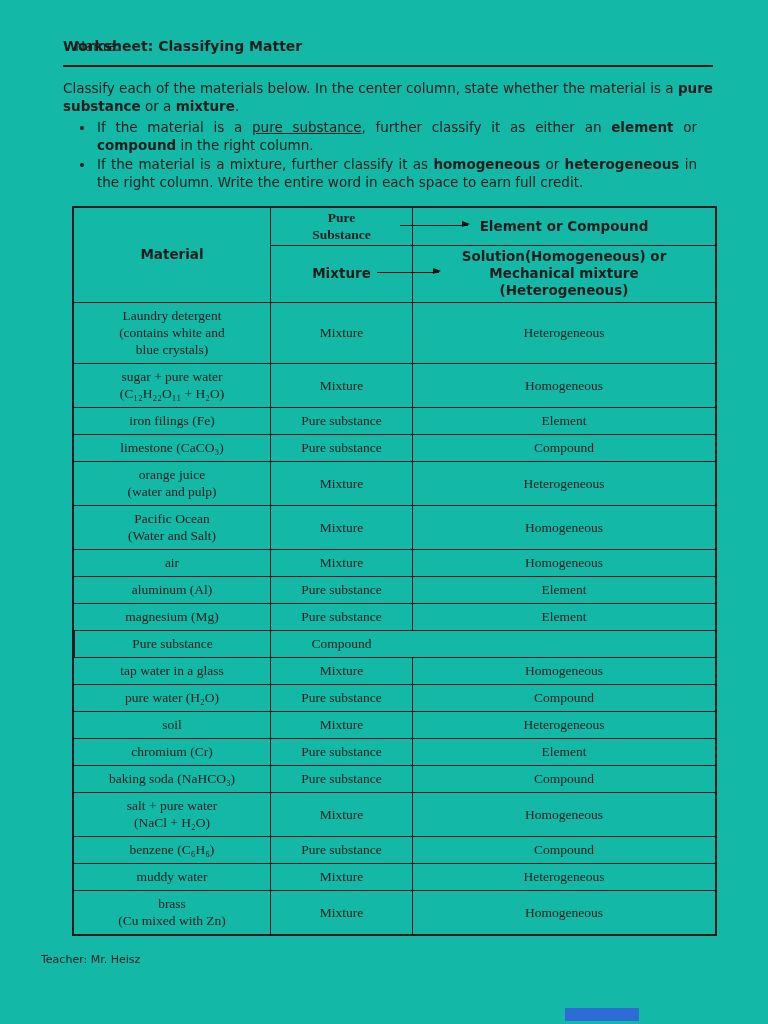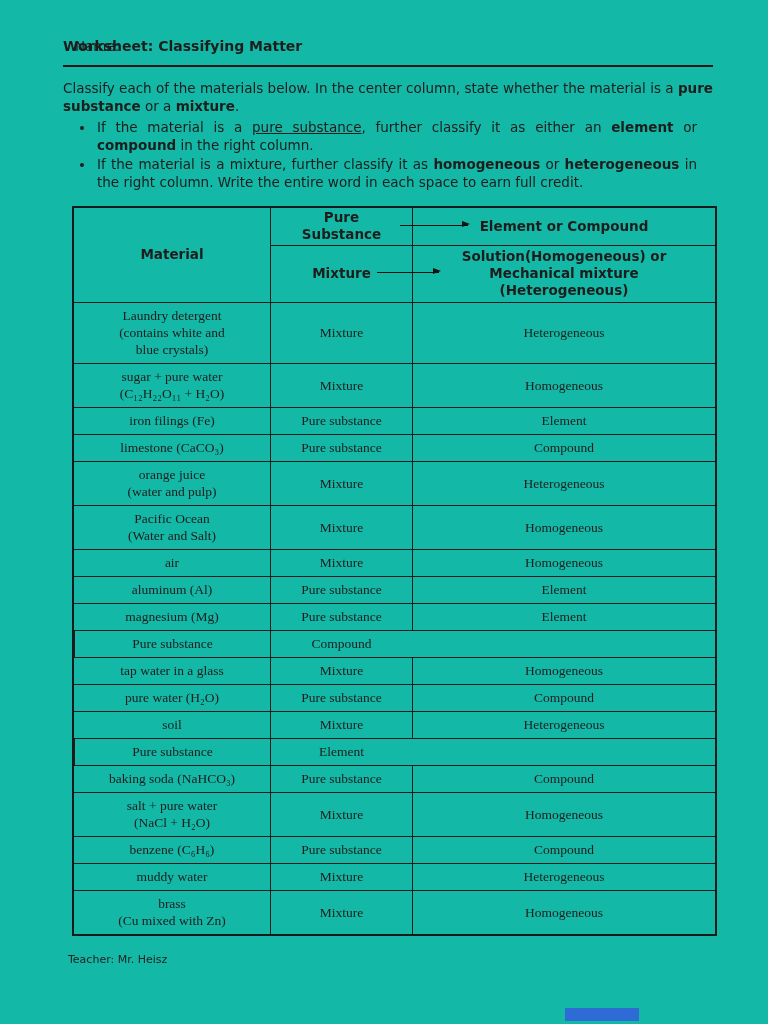--- a/index.html
+++ b/index.html
@@ -24,36 +24,36 @@
   .grid3 { display:grid; grid-template-columns:196px 142px 303px; }
   .thead { position:relative; grid-template-rows:37px 57px; font-weight:bold; }
   .c {
     display:flex; align-items:center; justify-content:center;
     text-align:center; white-space:pre-line; line-height:1.26; padding:2px 6px;
     box-sizing:border-box;
   }
   .bl { border-left:1.5px solid #1b1b1b; }
   .bt { border-top:1.5px solid #1b1b1b; }
   .th-material { grid-column:1; grid-row:1/3; }
-  .th-pure     { grid-column:2; grid-row:1; }
+  .th-pure     { grid-column:2; grid-row:1;font-family:Liberation Serif, serif; }
   .th-elem     { grid-column:3; grid-row:1; }
   .th-mix      { grid-column:2; grid-row:2; }
   .th-sol      { grid-column:3; grid-row:2;text-align:center; }
   .trow { border-top:1.5px solid #1b1b1b;font-family:Liberation Serif, serif; }
   .trow .c { padding:4.5px 6px; min-height:17px; }
   
   .arrow { position:absolute; height:0; border-top:1.7px solid #111; }
   .arrow::after {
     content:""; position:absolute; right:-2px; top:-4.8px;
     border-left:8px solid #111; border-top:3.9px solid transparent; border-bottom:3.9px solid transparent;
   }
   .arrow-1 { left:326px; top:17px;  width:68px; }
   .arrow-2 { left:303px; top:64px;  width:62px; }
   
-  .teacher { margin:17px 0 0 68px; font-size:11px; color:#222; }
+  .teacher { margin:17px 0 0 41px; font-size:11px; color:#222; }
   .watermark { position:absolute; left:565px; top:1008px; width:74px; height:13px; }
 </style>
 </head>
 <body>
 
 <div class="page">
 
   <div class="header-row">
     <span class="name-label">Name:</span>
     <span class="page-title">Worksheet: Classifying Matter</span>
@@ -160,20 +160,21 @@
           <div class="c bl">Compound</div>
         </div>
 
         <div class="grid3 trow">
           <div class="c">soil</div>
           <div class="c bl">Mixture</div>
           <div class="c bl">Heterogeneous</div>
         </div>
 
         <div class="grid3 trow">
+          <div class="c">chromium (Cr)</div>
           <div class="c bl">Pure substance</div>
           <div class="c bl">Element</div>
         </div>
 
         <div class="grid3 trow">
           <div class="c">baking soda (NaHCO₃)</div>
           <div class="c bl">Pure substance</div>
           <div class="c bl">Compound</div>
         </div>
 

